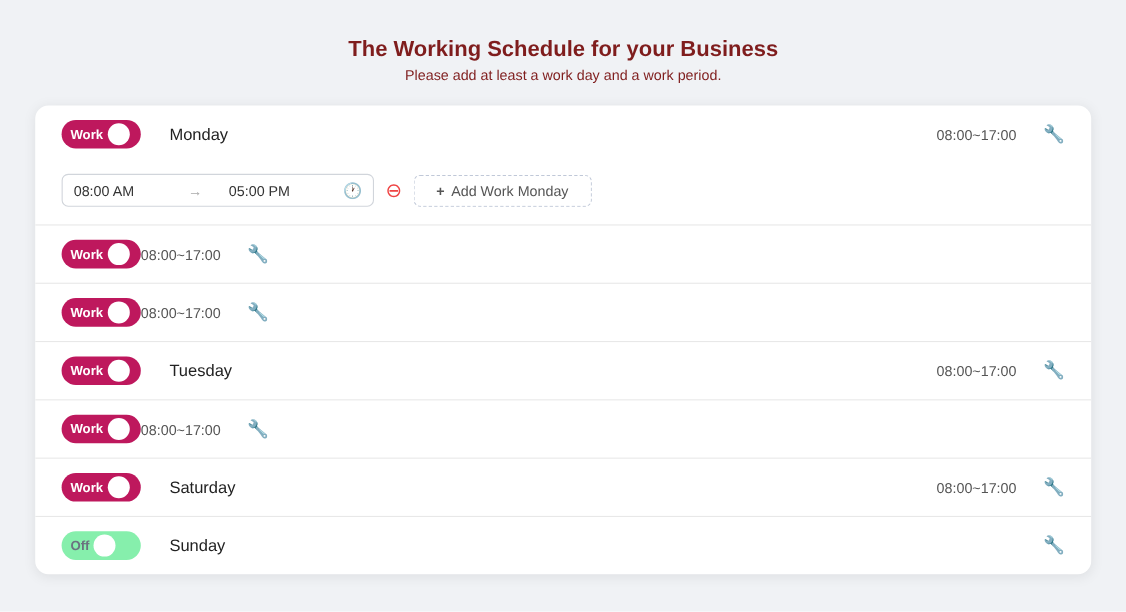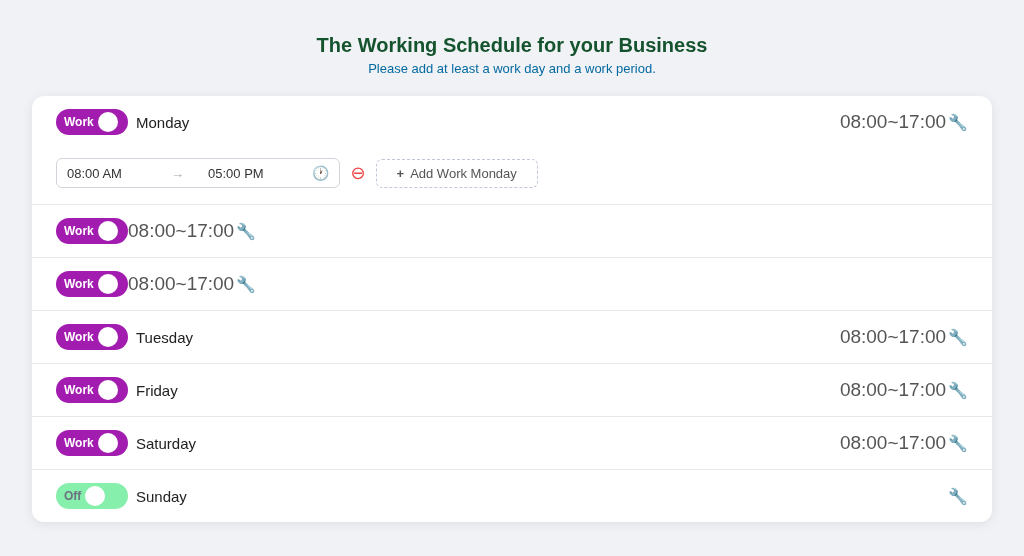--- a/index.html
+++ b/index.html
@@ -13,25 +13,25 @@
       justify-content: center;
       padding: 20px;
     }
     .page-header {
       text-align: center;
       margin-bottom: 20px;
     }
     .page-title {
       font-size: 20px;
       font-weight: 700;
-      color: #14532d;
+      color: #7f1d1d;
     }
     .page-subtitle {
       font-size: 13px;
-      color: #0369a1;
+      color: #7f1d1d;
       margin-top: 4px;
     }
     .schedule-card {
       background: #fff;
       border-radius: 12px;
       box-shadow: 0 2px 12px rgba(0,0,0,0.08);
       width: 960px;
       max-width: 100%;
       padding: 0;
       overflow: hidden;
@@ -44,21 +44,21 @@
       border-bottom: none;
     }
     .day-header {
       display: flex;
       align-items: center;
       height: 52px;
     }
     .work-toggle {
       display: flex;
       align-items: center;
-      background: #a21caf;
+      background: #be185d;
       border-radius: 20px;
       padding: 3px 6px 3px 8px;
       gap: 4px;
       cursor: pointer;
       user-select: none;
       min-width: 72px;
     }
     .work-toggle.off {
       background: #86efac;
     }
@@ -71,29 +71,29 @@
       color: #6b7280;
     }
     .toggle-circle {
       width: 20px;
       height: 20px;
       background: #fff;
       border-radius: 50%;
       flex-shrink: 0;
     }
     .day-name {
-      margin-left: 8px;
+      margin-left: 26px;
       font-size: 15px;
       color: #222;
       flex: 1;
     }
     .day-hours {
-      font-size: 19px;
+      font-size: 13px;
       color: #555;
-      margin-right: 2px;
+      margin-right: 24px;
     }
     .wrench-icon {
       color: #aaa;
       font-size: 16px;
       cursor: pointer;
     }
     .day-detail {
       padding: 10px 0 16px 0;
       display: flex;
       align-items: center;
@@ -207,21 +207,20 @@
         <span class="day-hours">08:00~17:00</span>
         <span class="wrench-icon">🔧</span>
       </div>
     </div>
     <div class="day-row">
       <div class="day-header">
         <div class="work-toggle">
           <span class="work-label">Work</span>
           <div class="toggle-circle"></div>
         </div>
-        <span class="day-name">Friday</span>
         <span class="day-hours">08:00~17:00</span>
         <span class="wrench-icon">🔧</span>
       </div>
     </div>
     <div class="day-row">
       <div class="day-header">
         <div class="work-toggle">
           <span class="work-label">Work</span>
           <div class="toggle-circle"></div>
         </div>

